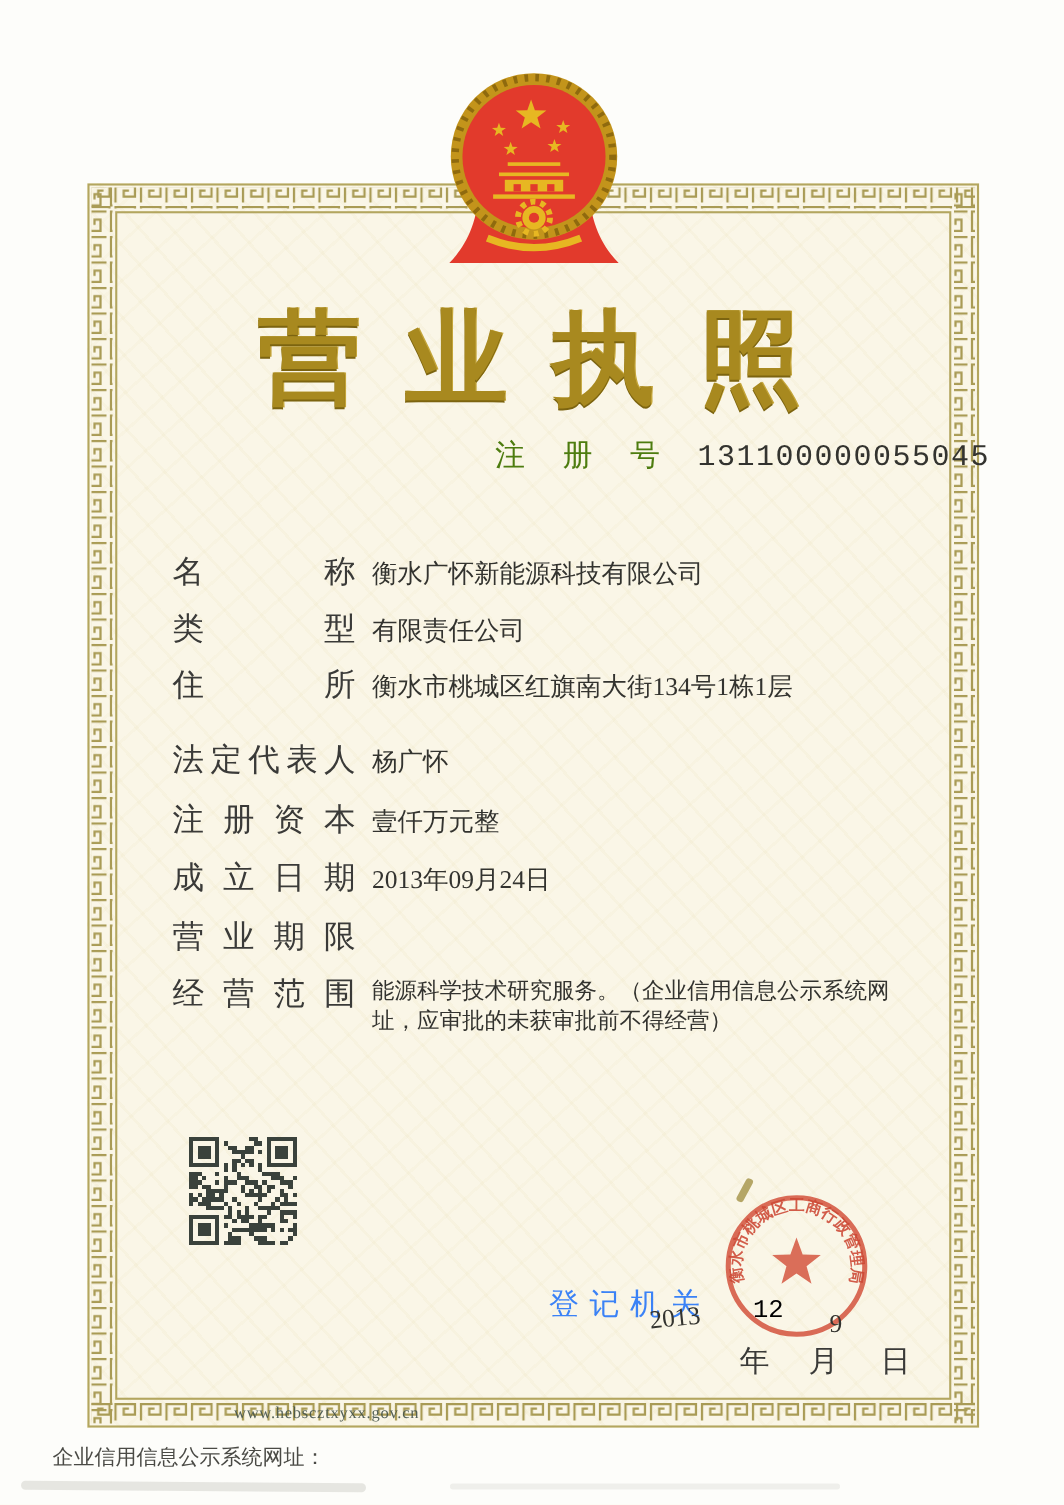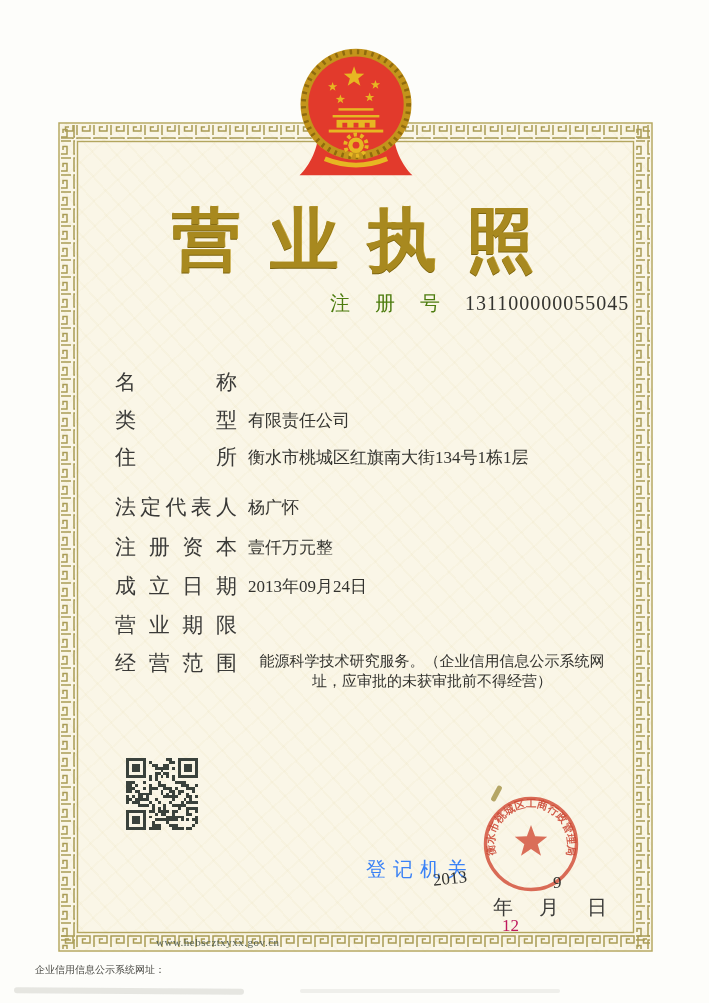--- a/index.html
+++ b/index.html
@@ -1,17 +1,17 @@
 <!DOCTYPE html>
 <html><head>
 <meta charset="utf-8">
 <style>
   html,body{margin:0;padding:0;}
   body{font-family:"Liberation Sans", sans-serif; background:#ffffff;}
-  .page{position:relative;width:709px;height:1003px;background:#fdfdfa;overflow:hidden;text-align:center;}
+  .page{position:relative;width:709px;height:1003px;background:#fdfdfa;overflow:hidden;}
 
   
   .frame{position:absolute;left:58px;top:122px;width:595px;height:830px;background:#faf6e7;}
   .frame .wm{position:absolute;inset:0;
      background:
        repeating-linear-gradient(48deg, rgba(203,182,92,.055) 0 2px, rgba(0,0,0,0) 2px 16px),
        repeating-linear-gradient(-42deg, rgba(203,182,92,.045) 0 2px, rgba(0,0,0,0) 2px 19px);
      }
   .border-svg{position:absolute;left:0;top:0;}
 
@@ -19,53 +19,53 @@
   .emblem{position:absolute;left:292px;top:42px;width:128px;height:146px;z-index:3;}
 
   
   .title{position:absolute;left:172px;top:201px;z-index:2;font-size:68px;line-height:1.12;
      font-weight:700;letter-spacing:30px;white-space:nowrap;color:#a8891f;
      text-shadow:0 1px 0 #7c6410, 1px 0 0 #c4a53a;}
 
   
   .reg-line{position:absolute;left:330px;top:290px;z-index:2;white-space:nowrap;}
   .reg-label{font-size:20px;letter-spacing:25px;color:#4d7c0f;font-weight:500;}
-  .reg-number{font-family:Liberation Serif, serif;font-size:20px;color:#33332f;letter-spacing:1px;}
+  .reg-number{font-family:Liberation Mono, monospace;font-size:20px;color:#33332f;letter-spacing:1px;}
 
   
   .row{position:absolute;left:115px;display:flex;align-items:flex-start;z-index:2;}
   .jlabel{display:flex;justify-content:space-between;width:122px;flex:none;
      font-size:21px;color:#3a3a38;font-weight:500;line-height:1.15;}
   .val{margin-left:11px;padding-top:2px;font-size:17px;color:#33332f;line-height:1.3;
      font-family:"Liberation Serif", serif;}
   .val.small{font-size:15px;width:368px;padding-top:1px;line-height:1.32;}
 
   
   .qr{position:absolute;left:126px;top:758px;width:72px;height:72px;z-index:2;}
 
   
   .auth-label{position:absolute;left:366px;top:856px;z-index:2;font-size:20px;
      letter-spacing:7px;color:#3b82f6;font-weight:500;white-space:nowrap;}
   .seal{position:absolute;left:481px;top:794px;width:100px;height:100px;z-index:3;}
   .seal-mark{position:absolute;left:494px;top:785px;width:5px;height:17px;background:#a8984f;
      border-radius:2px;transform:rotate(28deg);opacity:.85;z-index:2;}
   .d-year{position:absolute;left:433px;top:869px;z-index:4;font-family:"Liberation Serif", serif;
      font-size:17px;color:#33332f;transform:rotate(-6deg);}
-  .d-month{position:absolute;left:502px;top:916px;z-index:4;font-family:Liberation Serif, serif;
-     font-size:17px;color:#be185d;}
+  .d-month{position:absolute;left:502px;top:865px;z-index:4;font-family:Liberation Mono, monospace;
+     font-size:17px;color:#000000;}
   .d-day{position:absolute;left:553px;top:873px;z-index:4;font-family:"Liberation Serif", serif;
      font-size:17px;color:#33332f;}
   .u-year{position:absolute;left:493px;top:894px;z-index:4;font-size:20px;color:#3a3a38;font-weight:500;}
   .u-month{position:absolute;left:539px;top:894px;z-index:4;font-size:20px;color:#3a3a38;font-weight:500;}
   .u-day{position:absolute;left:587px;top:894px;z-index:4;font-size:20px;color:#3a3a38;font-weight:500;}
 
   
   .url-stamp{position:absolute;left:156px;top:936px;z-index:4;font-size:11px;letter-spacing:.5px;
      color:#44534b;opacity:.9;font-family:Liberation Serif, serif;}
-  .foot-left{position:absolute;left:35px;top:963px;z-index:2;font-size:10px;color:#4a4a45;font-family:Liberation Mono, monospace;}
+  .foot-left{position:absolute;left:35px;top:963px;z-index:2;font-size:14px;color:#4a4a45;font-family:Liberation Mono, monospace;}
   .foot-right{position:absolute;left:420px;top:959px;z-index:2;font-size:13px;color:#3b3b36;
      letter-spacing:.3px;}
 
   
   .edge1{position:absolute;left:14px;top:988px;width:230px;height:6px;background:#c9c9c3;
      opacity:.45;transform:rotate(.4deg);border-radius:3px;z-index:5;}
   .edge2{position:absolute;left:300px;top:989px;width:260px;height:4px;background:#d4d4cd;
      opacity:.35;border-radius:2px;z-index:5;}
 </style>
 </head>
@@ -126,20 +126,21 @@
 
   <div class="reg-line">
     <span class="reg-label">注册号</span><span class="reg-number">131100000055045</span>
   </div>
 
   <div class="row" style="top:370px">
     <div class="jlabel">
         <span>名</span>
         <span>称</span>
       </div>
+    <div class="val">衡水广怀新能源科技有限公司</div>
   </div>
   <div class="row" style="top:408px">
     <div class="jlabel">
         <span>类</span>
         <span>型</span>
       </div>
     <div class="val">有限责任公司</div>
   </div>
   <div class="row" style="top:445px">
     <div class="jlabel">

